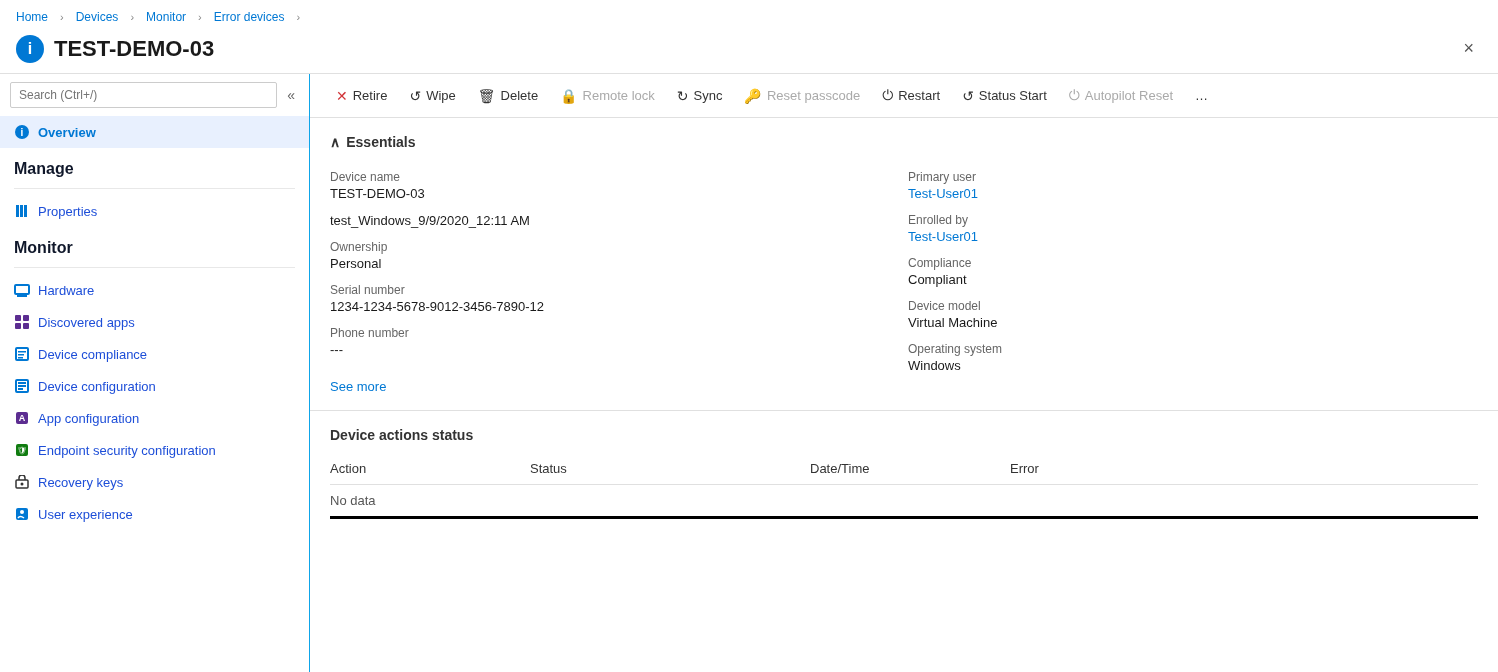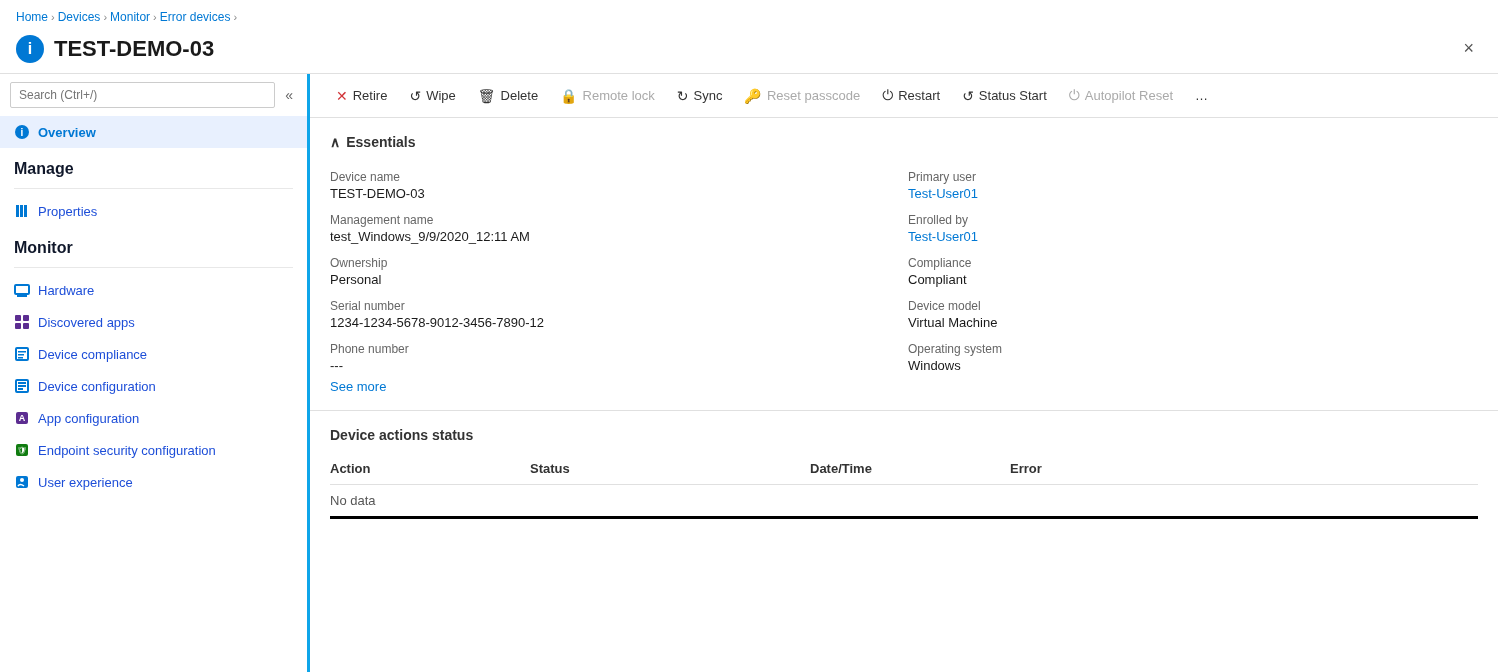--- a/index.html
+++ b/index.html
@@ -1,34 +1,34 @@
 <!DOCTYPE html>
 <html><head>
   <meta charset="utf-8">
   <style>
     * { box-sizing: border-box; margin: 0; padding: 0; }
     body { font-family: 'Segoe UI', sans-serif; font-size: 13px; color: #333; background: #fff; display: flex; flex-direction: column; height: 672px; overflow: hidden; }
 
     
-    .breadcrumb { display: flex; align-items: center; gap: 3px; padding: 10px 19px 6px 16px; font-size: 12px; color: #0078d4; }
+    .breadcrumb { display: flex; align-items: center; gap: 12px; padding: 10px 19px 6px 16px; font-size: 12px; color: #0078d4; }
     .breadcrumb span { color: #555; }
     .breadcrumb a { color: #0078d4; text-decoration: none; }
     .breadcrumb .sep { color: #888; font-size: 11px; }
 
     
     .title-bar { display: flex; align-items: center; padding: 4px 16px 10px 16px; }
     .title-bar .info-icon { width: 28px; height: 28px; background: #0078d4; border-radius: 50%; color: white; font-weight: bold; font-size: 16px; display: flex; align-items: center; justify-content: center; margin-right: 10px; flex-shrink: 0; }
     .title-bar h1 { font-size: 22px; font-weight: 600; color: #1a1a1a; flex: 1; }
     .close-btn { margin-left: auto; background: none; border: none; cursor: pointer; font-size: 18px; color: #555; padding: 4px 8px; }
 
     
     .main { display: flex; flex: 1; overflow: hidden; border-top: 1px solid #e0e0e0; }
 
     
-    .sidebar { width: 310px; flex-shrink: 0; border-right: 3px solid #0ea5e9; display: flex; flex-direction: column; overflow-y: auto; background: #fff; }
+    .sidebar { width: 310px; flex-shrink: 0; border-right: 1px solid #0ea5e9; display: flex; flex-direction: column; overflow-y: auto; background: #fff; }
     .sidebar-search { display: flex; align-items: center; padding: 8px 10px; gap: 6px; }
     .sidebar-search input { flex: 1; border: 1px solid #ccc; padding: 5px 8px; font-size: 12px; border-radius: 2px; outline: none; }
     .collapse-btn { background: none; border: none; cursor: pointer; font-size: 14px; color: #666; padding: 4px; }
 
     .sidebar-item { display: flex; align-items: center; gap: 8px; padding: 8px 14px; cursor: pointer; font-size: 13px; color: #1d4ed8; }
     .sidebar-item.active { background: #e8f0fe; color: #0078d4; font-weight: 600; }
     .sidebar-item .item-icon { width: 16px; height: 16px; display: flex; align-items: center; justify-content: center; flex-shrink: 0; }
 
     .sidebar-section-label { font-size: 16px; font-weight: 600; color: #0f172a; padding: 12px 14px 4px 14px; }
     .sidebar-divider { border: none; border-top: 1px solid #e8e8e8; margin: 6px 14px; }
@@ -48,21 +48,21 @@
     .essentials-item { padding: 6px 0; }
     .essentials-label { font-size: 12px; color: #666; margin-bottom: 2px; }
     .essentials-value { font-size: 13px; color: #1a1a1a; }
     .essentials-value.link { color: #0078d4; cursor: pointer; }
     .see-more { color: #0078d4; font-size: 13px; cursor: pointer; display: inline-block; }
 
     
     .actions-section { padding: 16px 20px; }
     .actions-title { font-size: 14px; font-weight: 600; margin-bottom: 12px; }
     .actions-table { width: 100%; border-collapse: collapse; font-size: 13px; }
-    .actions-table th { text-align: left; font-weight: 700; padding: 6px 8px 8px 0; color: #333; border-bottom: 1px solid #e0e0e0; }
+    .actions-table th { text-align: left; font-weight: 400; padding: 6px 8px 8px 0; color: #333; border-bottom: 1px solid #e0e0e0; }
     .actions-table td { padding: 8px 8px 8px 0; color: #555; border-bottom: 3px solid #000000; }
 
     
     .t-icon { font-size: 14px; }
   </style>
 </head>
 <body>
 
 <div class="breadcrumb">
   <a>Home</a>
@@ -177,20 +177,30 @@
     <div class="sidebar-item">
       <span class="item-icon">
         <svg width="14" height="14" viewBox="0 0 14 14">
             <rect x="1" y="1" width="12" height="12" rx="2" fill="#107c10"></rect>
             <text x="7" y="10" text-anchor="middle" fill="white" font-size="8">🛡</text>
           </svg>
       </span>
       <span>Endpoint security configuration</span>
     </div>
 
+    <div class="sidebar-item">
+      <span class="item-icon">
+        <svg width="14" height="14" viewBox="0 0 14 14">
+            <rect x="1" y="5" width="12" height="8" rx="1" stroke="#333" stroke-width="1.5" fill="none"></rect>
+            <path d="M4 5 V3 A3 3 0 0 1 10 3 V5" stroke="#333" stroke-width="1.5" fill="none"></path>
+            <circle cx="7" cy="9" r="1.5" fill="#333"></circle>
+          </svg>
+      </span>
+      <span>Recovery keys</span>
+    </div>
 
     <div class="sidebar-item">
       <span class="item-icon">
         <svg width="14" height="14" viewBox="0 0 14 14">
             <rect x="1" y="1" width="12" height="12" rx="2" fill="#0078d4"></rect>
             <circle cx="7" cy="5" r="2" fill="white"></circle>
             <path d="M3 11 Q5 8 9 11" stroke="white" stroke-width="1.5" fill="none"></path>
           </svg>
       </span>
       <span>User experience</span>
@@ -248,21 +258,20 @@
       </div>
 
       <div class="essentials-grid">
 
         <div>
           <div class="essentials-item">
             <div class="essentials-label">Device name</div>
             <div class="essentials-value">TEST-DEMO-03</div>
           </div>
           <div class="essentials-item">
-            <div class="essentials-label">Management name</div>
             <div class="essentials-value">test_Windows_9/9/2020_12:11 AM</div>
           </div>
           <div class="essentials-item">
             <div class="essentials-label">Ownership</div>
             <div class="essentials-value">Personal</div>
           </div>
           <div class="essentials-item">
             <div class="essentials-label">Serial number</div>
             <div class="essentials-value">1234-1234-5678-9012-3456-7890-12</div>
           </div>

